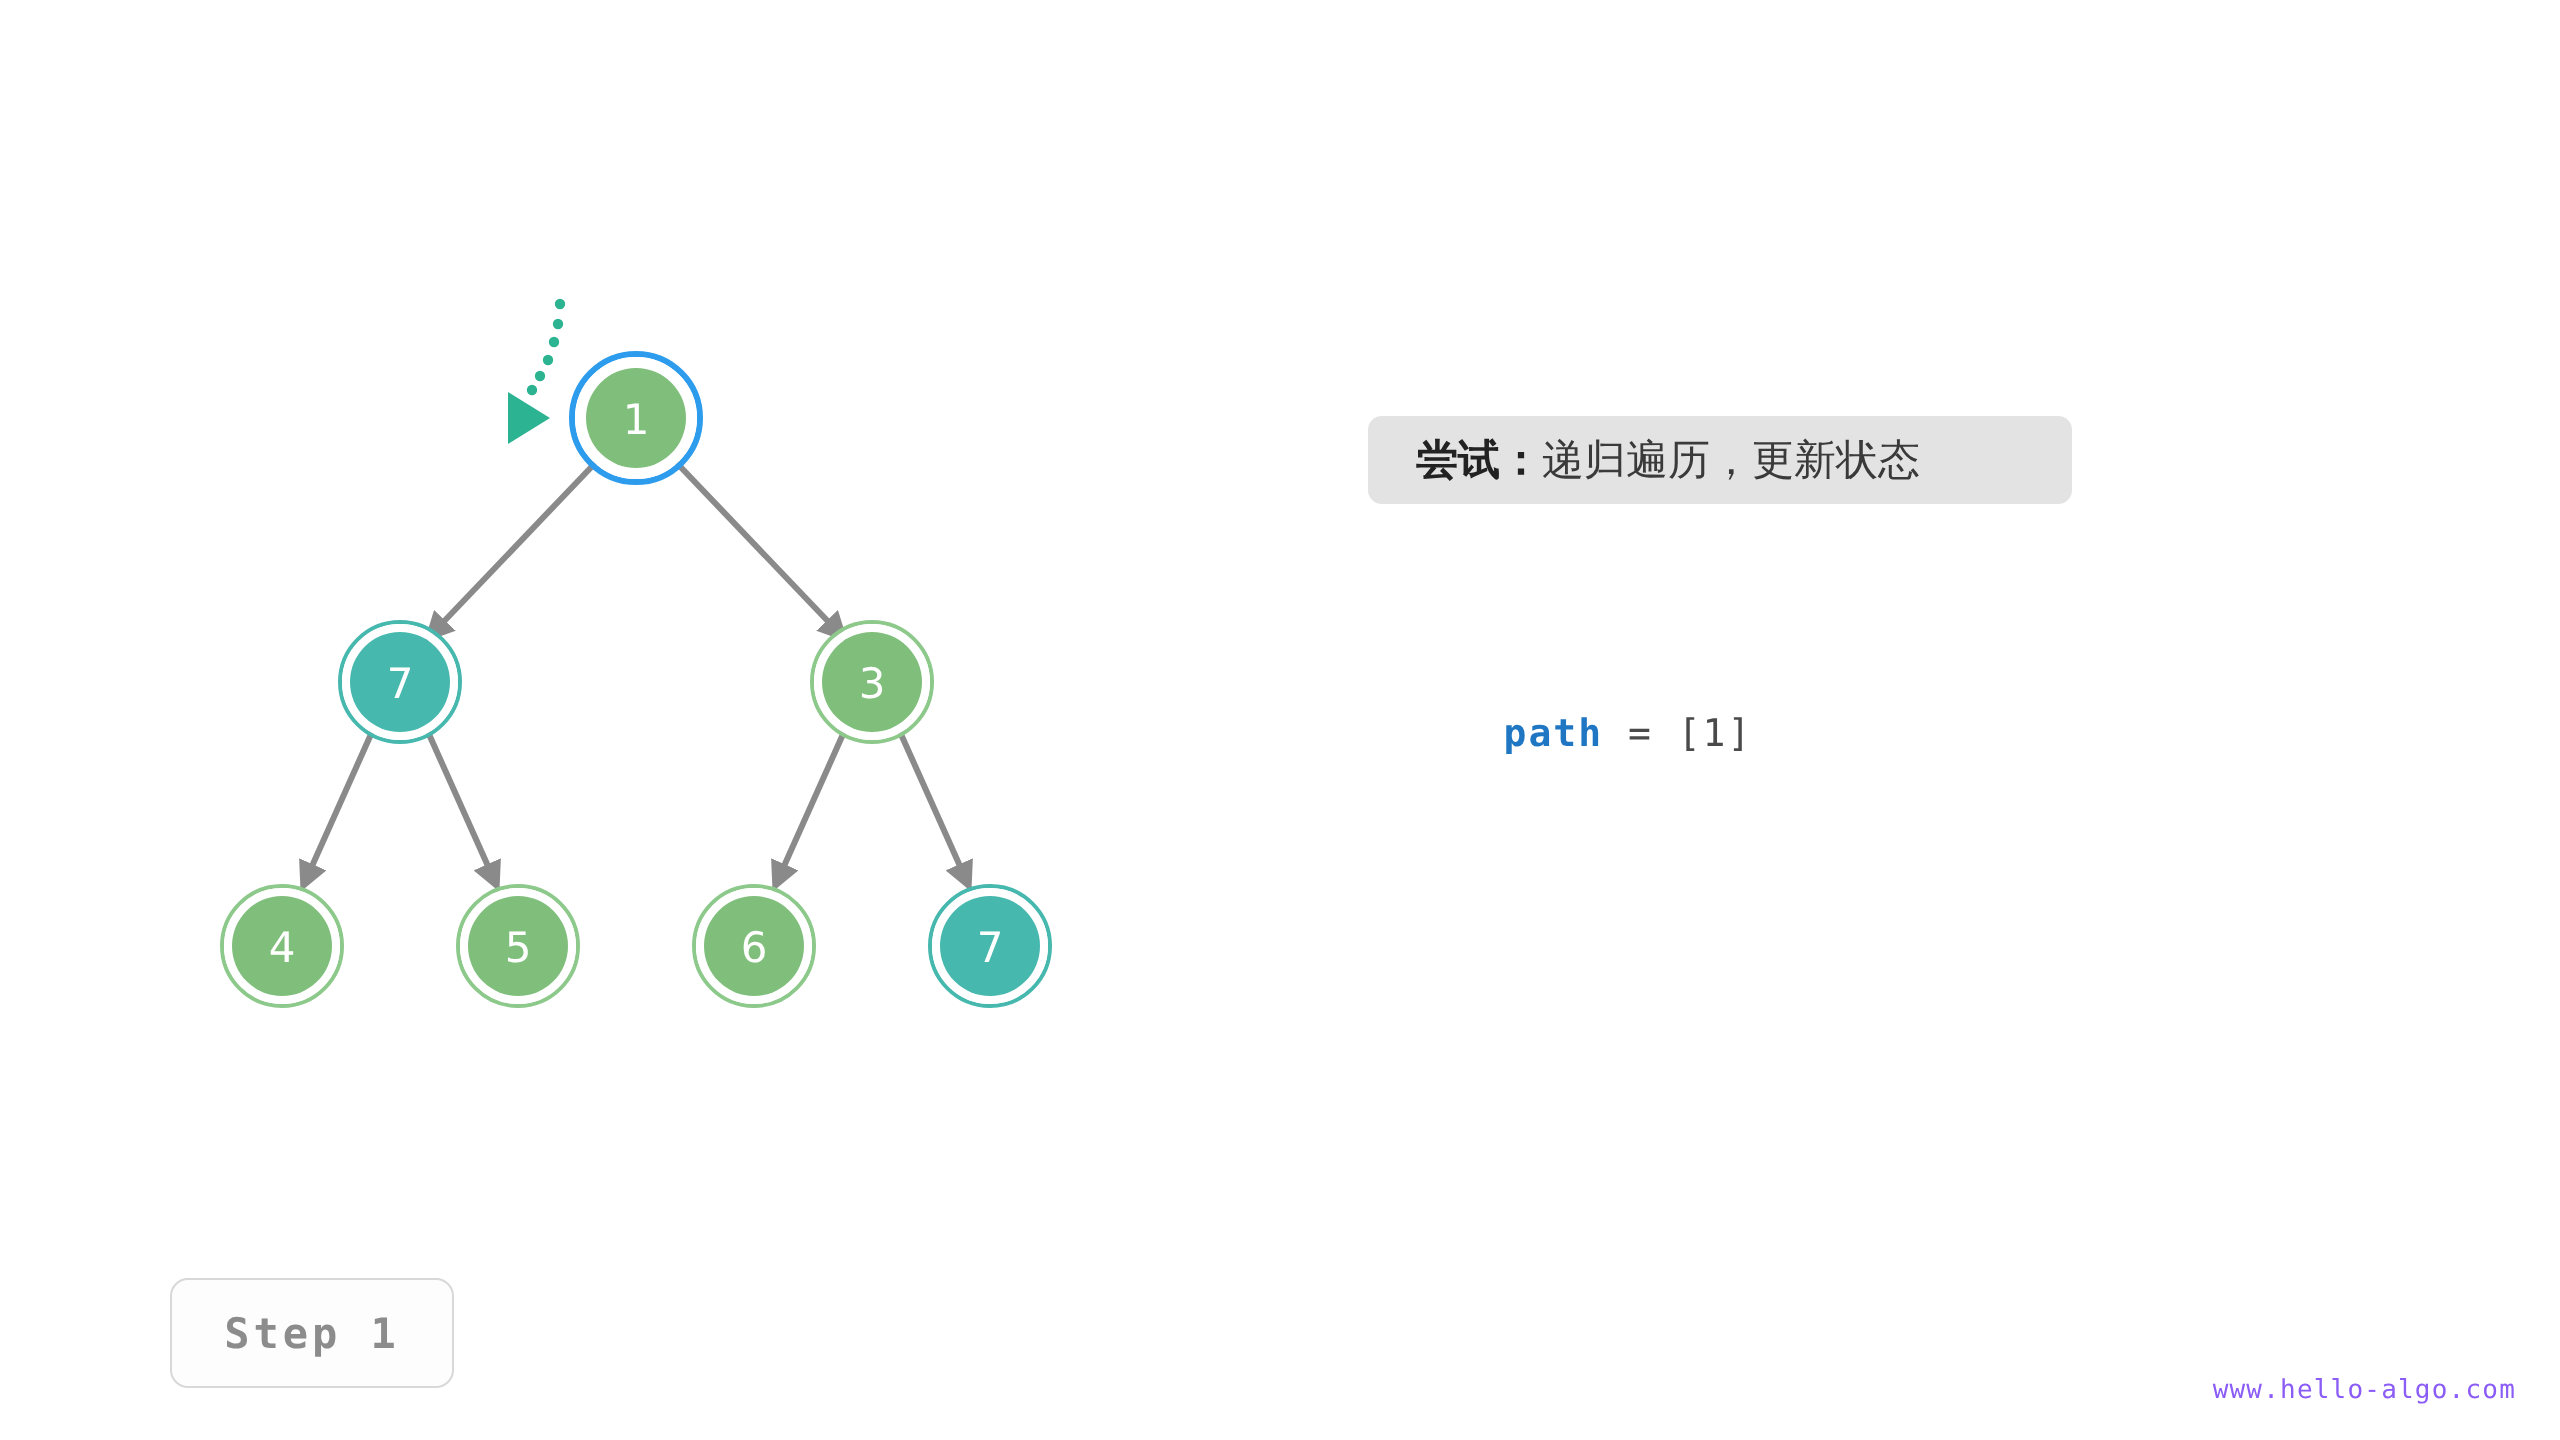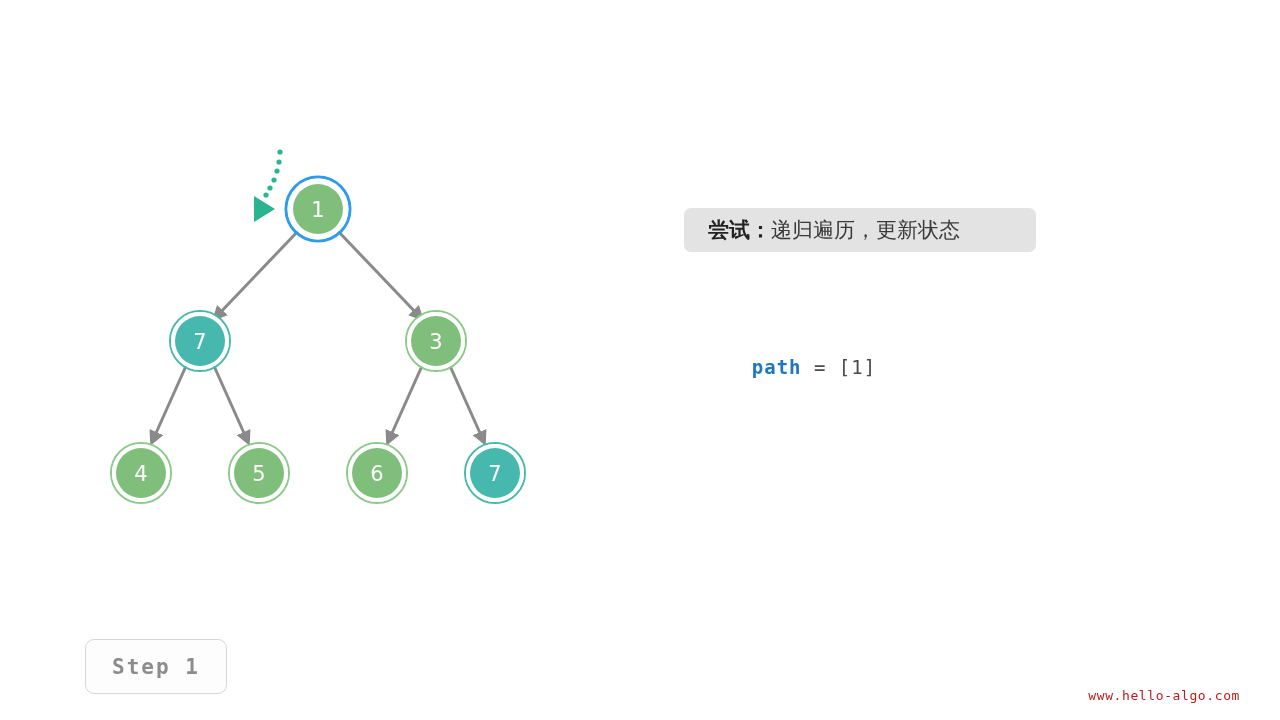--- a/index.html
+++ b/index.html
@@ -100,26 +100,26 @@
     font-size: 21px;
     font-weight: bold;
     letter-spacing: 2px;
     color: #8c8c8c;
     margin-left: 48px;
   }
 
   
   #watermark {
     position: absolute;
-    right: 40px;
+    right: 22px;
     bottom: 17px;
     font-family: "DejaVu Sans Mono", "Liberation Mono", monospace;
     font-size: 13px;
     letter-spacing: 0.6px;
-    color: #b91c1c;
+    color: #8b5cf6;
   }
 </style>
 </head>
 <body>
 
 <div id="tree-panel">
   <svg id="tree-svg" width="660" height="620" viewBox="0 0 660 620">
     <defs>
       <marker id="arrowhead" markerWidth="5" markerHeight="5" refX="3.6" refY="2.5" orient="auto">
         <path d="M0,0 L5,2.5 L0,5 Z" fill="#8a8a8a"></path>

